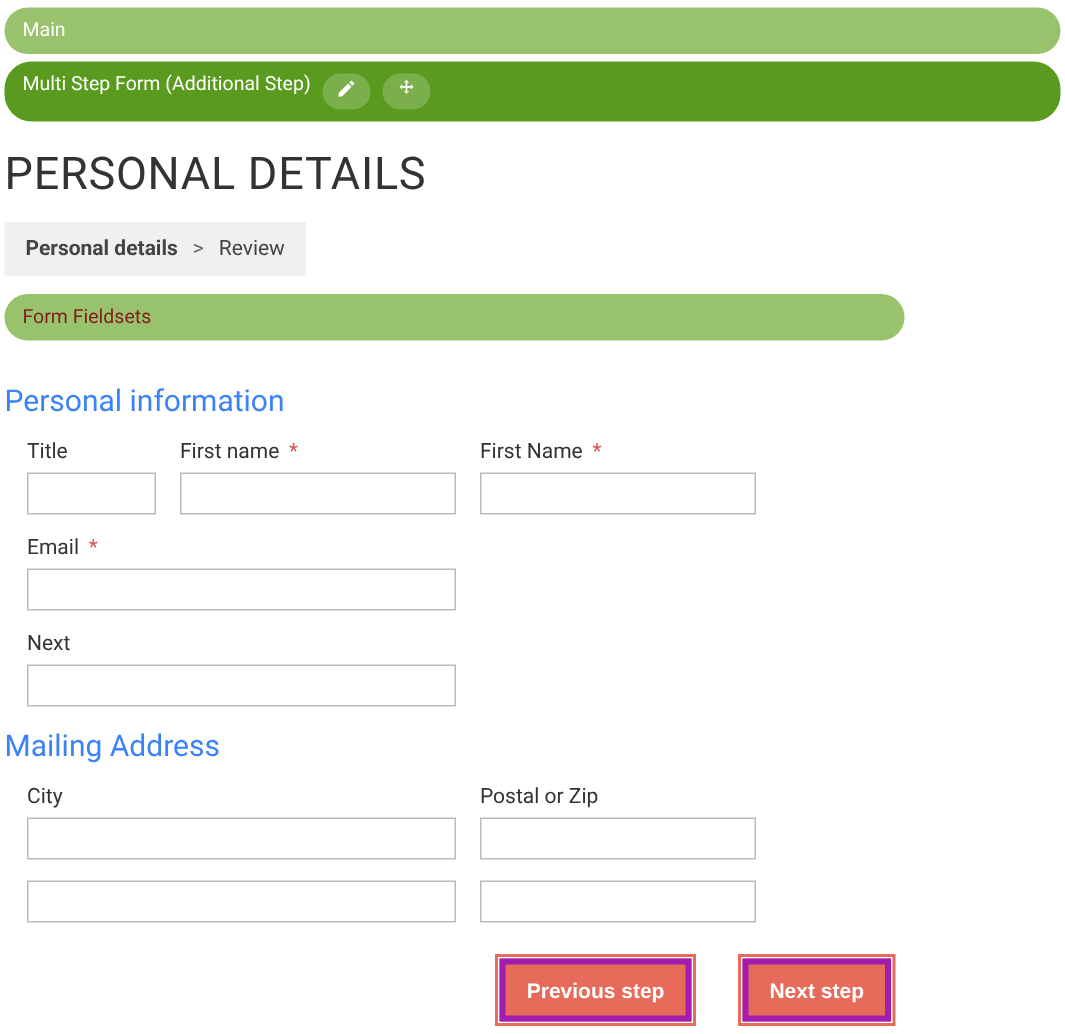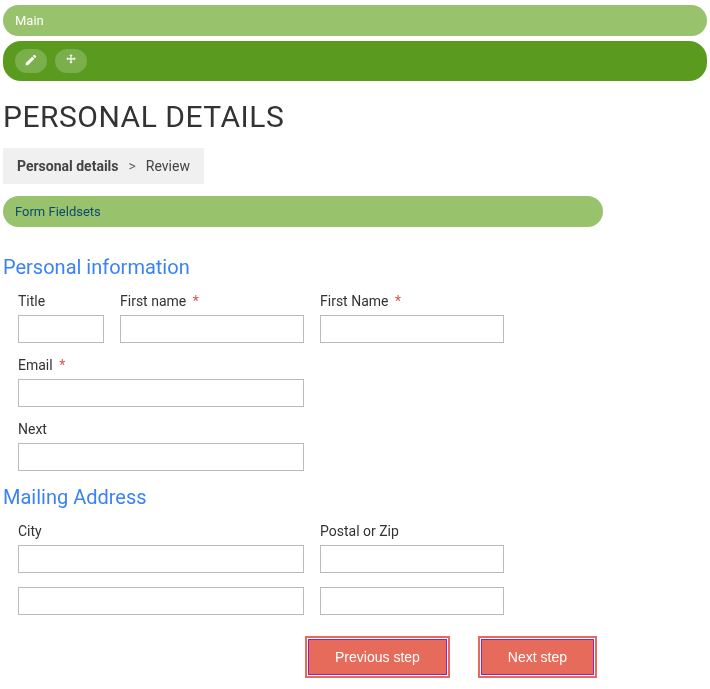--- a/index.html
+++ b/index.html
@@ -66,21 +66,21 @@
     .breadcrumb .active {
       font-weight: 700;
     }
     .breadcrumb .sep {
       color: #666;
     }
     .pill-fieldsets {
       background: #98c26c;
       border-radius: 18px;
       padding: 8px 12px;
-      color: #0c4a6e;
+      color: #7f1d1d;
       font-size: 13px;
       margin: 0 3px 28px 3px;
       width: 600px;
     }
     .section-heading {
       font-size: 20px;
       font-weight: 400;
       color: #3b82f6;
       margin: 14px 0 14px 3px;
     }
@@ -119,40 +119,42 @@
     .w-province { width: 184px; }
     .button-row {
       display: flex;
       gap: 34px;
       justify-content: flex-end;
       margin: 24px 116px 8px 0;
     }
     .btn {
       background: #e66b5b;
       color: #fff;
-      border: 1px solid #a21caf;
-      padding: 9px 26px;
+      border: 4px solid #a21caf;
+      padding: 9px 14px;
       font-size: 14px;
       cursor: pointer;
       outline: 2px solid #e66b5b;
       outline-offset: 1px;
+      font-weight: bold;
     }
   </style>
 </head>
 <body>
 
 
 
 
 <div class="pill pill-light">
   <span>Main</span>
 </div>
 
 
 <div class="pill pill-dark">
+  <span>Multi Step Form (Additional Step)</span>
   <span class="icon-btn">
     <span>
       <svg viewBox="0 0 24 24">
           <path d="M3 17.25V21h3.75l11-11.03-3.75-3.75L3 17.25zM20.71 7.04a1 1 0 0 0 0-1.41l-2.34-2.34a1 1 0 0 0-1.41 0l-1.83 1.83 3.75 3.75 1.83-1.83z"></path>
         </svg>
     </span>
   </span>
   <span class="icon-btn">
     <span>
       <svg viewBox="0 0 24 24">

